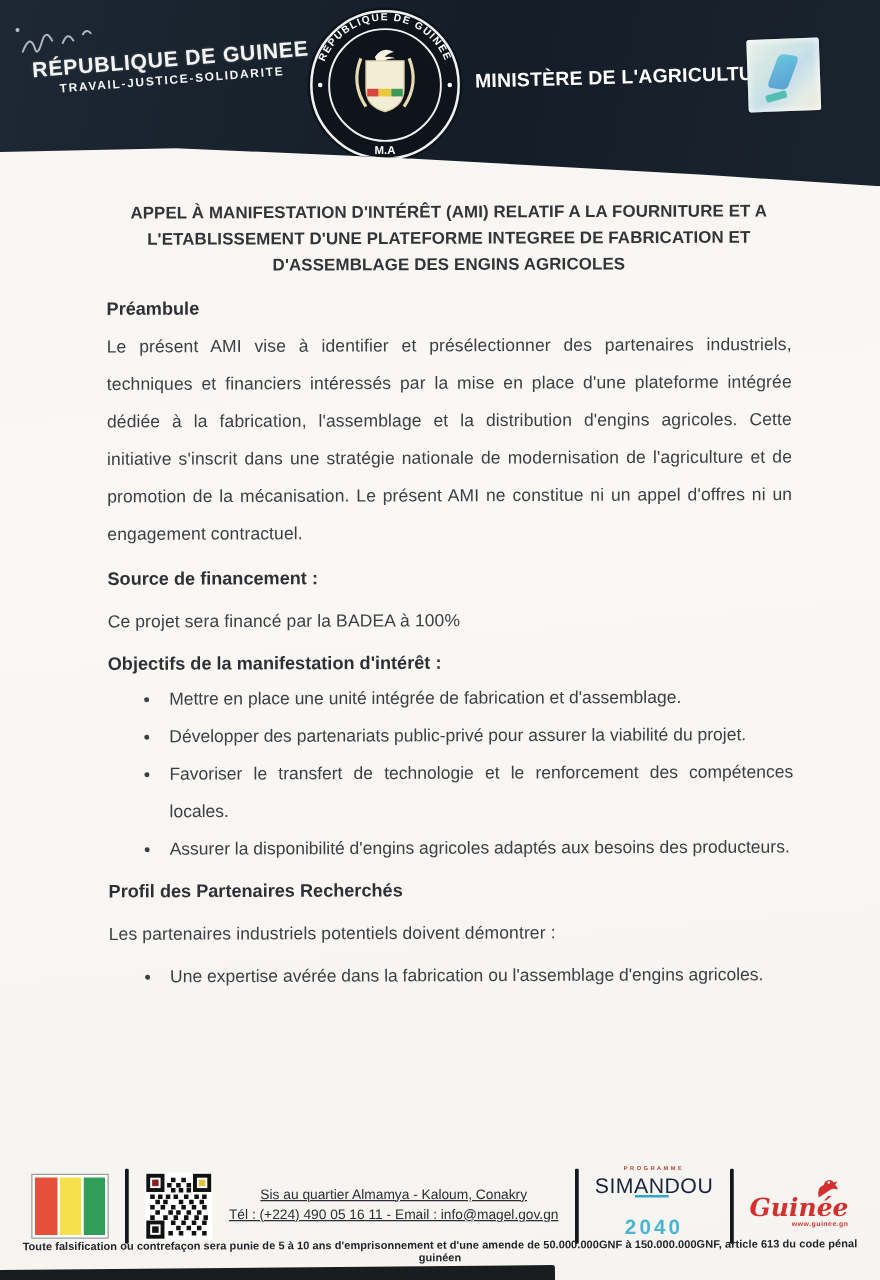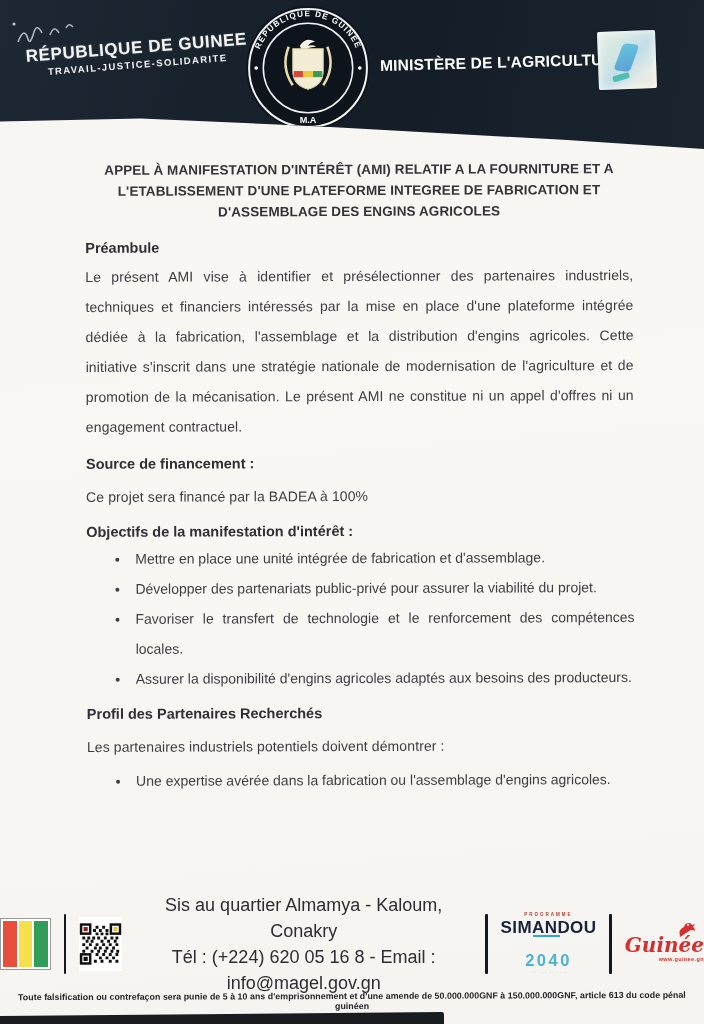--- a/index.html
+++ b/index.html
@@ -52,24 +52,24 @@
   ul.doc-list li{font-size:14px;line-height:30px;text-align:justify;padding-left:5px;color:#3d3d43;}
   
   .footer{position:absolute;left:0;right:0;bottom:28px;display:flex;align-items:center;justify-content:center;gap:13px;}
   .flag{width:62px;height:52px;border:1px solid #9a9a96;background:#fff;display:flex;gap:2px;padding:2px;box-sizing:border-box;}
   .flag .s{flex:1;}
   .s-red{background:#e6503a;}
   .s-yellow{background:#f6e04b;}
   .s-green{background:#309e58;}
   .vdiv{width:3px;height:60px;background:#14171b;border-radius:1px;}
   .qr{width:54px;height:54px;background:#fff;}
-  .address{font-size:18px;color:#2d2d33;text-align:center;line-height:1.45;}
+  .address{font-size:11px;color:#2d2d33;text-align:center;line-height:1.45;text-decoration:underline;}
   .simandou{text-align:center;line-height:1;}
   .sim-program{font-size:4.5px;font-weight:bold;letter-spacing:2px;color:#b03a2e;}
-  .sim-name{font-size:17px;font-weight:700;color:#17233c;letter-spacing:.4px;position:relative;display:inline-block;margin-top:2px;}
+  .sim-name{font-size:17px;font-weight:400;color:#17233c;letter-spacing:.4px;position:relative;display:inline-block;margin-top:2px;}
   .sim-underline{position:absolute;left:34%;bottom:-1px;width:28%;height:2px;background:#2fa8c7;}
   .sim-year{font-size:16.5px;font-weight:bold;color:#4ab4d2;letter-spacing:2.5px;margin-top:16px;}
   .sim-tag{font-size:4px;color:#8a8a88;letter-spacing:1.2px;margin-top:2px;}
   .guinee{text-align:right;color:#d3302f;position:relative;padding-top:10px;}
   .gui-name{font-family:"DejaVu Serif", serif;font-style:italic;font-weight:bold;font-size:20px;line-height:1;}
   .gui-url{font-size:5.5px;font-weight:bold;letter-spacing:.4px;margin-top:1px;}
   .rooster{position:absolute;right:8px;top:-4px;}
   .disclaimer{
     position:absolute;left:0;right:0;bottom:13px;text-align:center;
     font-size:8.8px;font-weight:bold;color:#232329;letter-spacing:.05px;transform:rotate(-.2deg);
@@ -181,21 +181,21 @@
         M4 25h3.5v3.5h-3.5z M12 25h3.5v3.5h-3.5z M20 25h3.5v3.5h-3.5z M28 25h3.5v3.5h-3.5z M36 25h3.5v3.5h-3.5z M44 25h3.5v3.5h-3.5z
         M8 29h3.5v3.5h-3.5z M18 29h3.5v3.5h-3.5z M24 29h3.5v3.5h-3.5z M32 29h3.5v3.5h-3.5z M40 29h3.5v3.5h-3.5z
         M4 33h3.5v3.5h-3.5z M14 33h3.5v3.5h-3.5z M22 33h3.5v3.5h-3.5z M30 33h3.5v3.5h-3.5z M38 33h3.5v3.5h-3.5z M45 33h3.5v3.5h-3.5z
         M20 37h3.5v3.5h-3.5z M28 37h3.5v3.5h-3.5z M36 37h3.5v3.5h-3.5z M44 37h3.5v3.5h-3.5z
         M24 41h3.5v3.5h-3.5z M32 41h3.5v3.5h-3.5z M40 41h3.5v3.5h-3.5z
         M18 45h3.5v3.5h-3.5z M26 45h3.5v3.5h-3.5z M36 45h3.5v3.5h-3.5z M44 45h3.5v3.5h-3.5z"></path>
     </svg>
 
     <div class="address">
       <div>Sis au quartier Almamya - Kaloum, Conakry</div>
-      <div>Tél : (+224) 620 05 16 8 - Email : info@magel.gov.gn</div>
+      <div>Tél : (+224) 490 05 16 11 - Email : info@magel.gov.gn</div>
     </div>
 
     <div class="vdiv"></div>
 
     <div class="simandou">
       <div class="sim-program">PROGRAMME</div>
       <div class="sim-name">
         <span>SIMANDOU</span>
         <span class="sim-underline"></span>
       </div>

